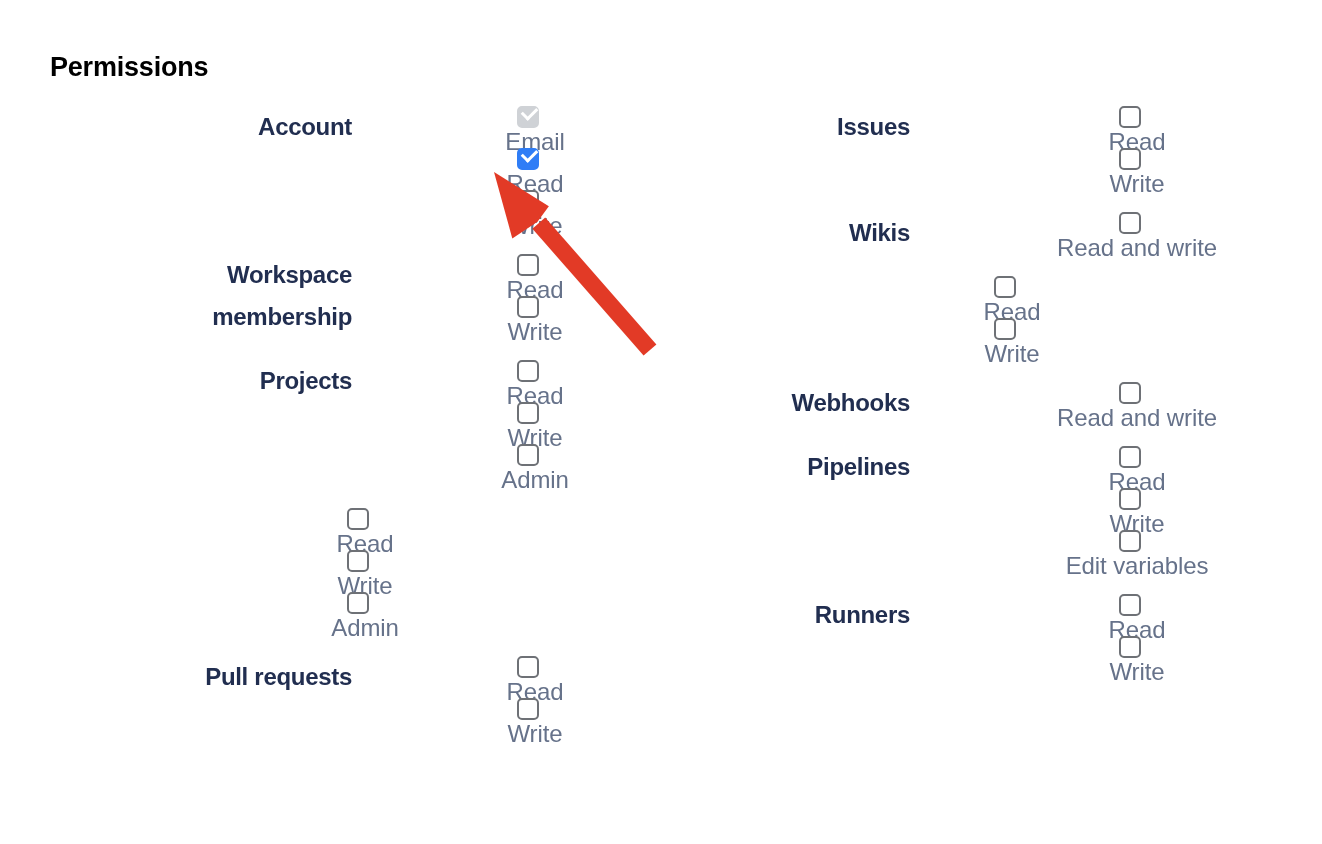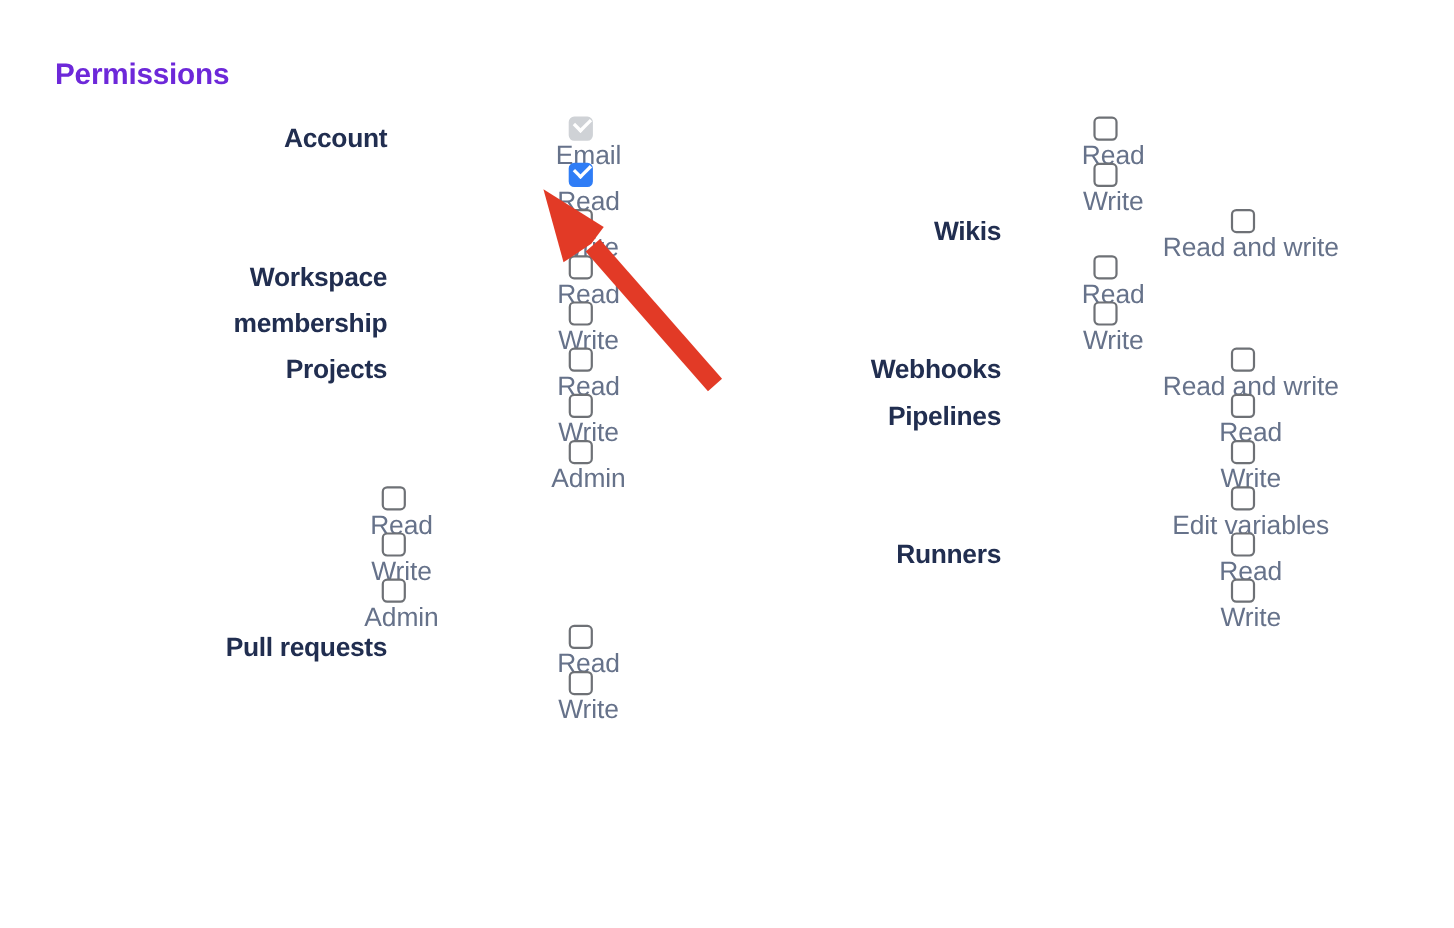--- a/index.html
+++ b/index.html
@@ -16,39 +16,39 @@
     -webkit-font-smoothing: antialiased;
   }
 
   
   #page-title {
     position: absolute;
     left: 50px;
     top: 50px;
     font-size: 27px;
     font-weight: bold;
-    color: #6d28d9;
+    color: #000000;
     letter-spacing: -0.2px;
     line-height: 34px;
   }
 
   
   .column {
     position: absolute;
     top: 106px;
   }
   #column-left  { left: 12px;   width: 660px; }
   #column-right { left: 660px; width: 660px; }
 
   
   .perm-group {
     display: flex;
     align-items: flex-start;
   }
-  .perm-group + .perm-group { margin-top: 0; }
+  .perm-group + .perm-group { margin-top: 22px; }
 
   .group-label {
     font-size: 24px;
     font-weight: bold;
     color: #212E50;
     text-align: right;
     line-height: 42px;
     letter-spacing: -0.3px;
     flex: 0 0 auto;
     white-space: pre-line;
@@ -208,20 +208,21 @@
         <div class="option">
           <span class="checkbox"></span>
           <span class="option-label">Write</span>
         </div>
       </div>
     </div>
   </div>
 
 <div class="column" id="column-right">
     <div class="perm-group">
+      <div class="group-label">Issues</div>
       <div class="options">
         <div class="option">
           <span class="checkbox"></span>
           <span class="option-label">Read</span>
         </div>
         <div class="option">
           <span class="checkbox"></span>
           <span class="option-label">Write</span>
         </div>
       </div>

